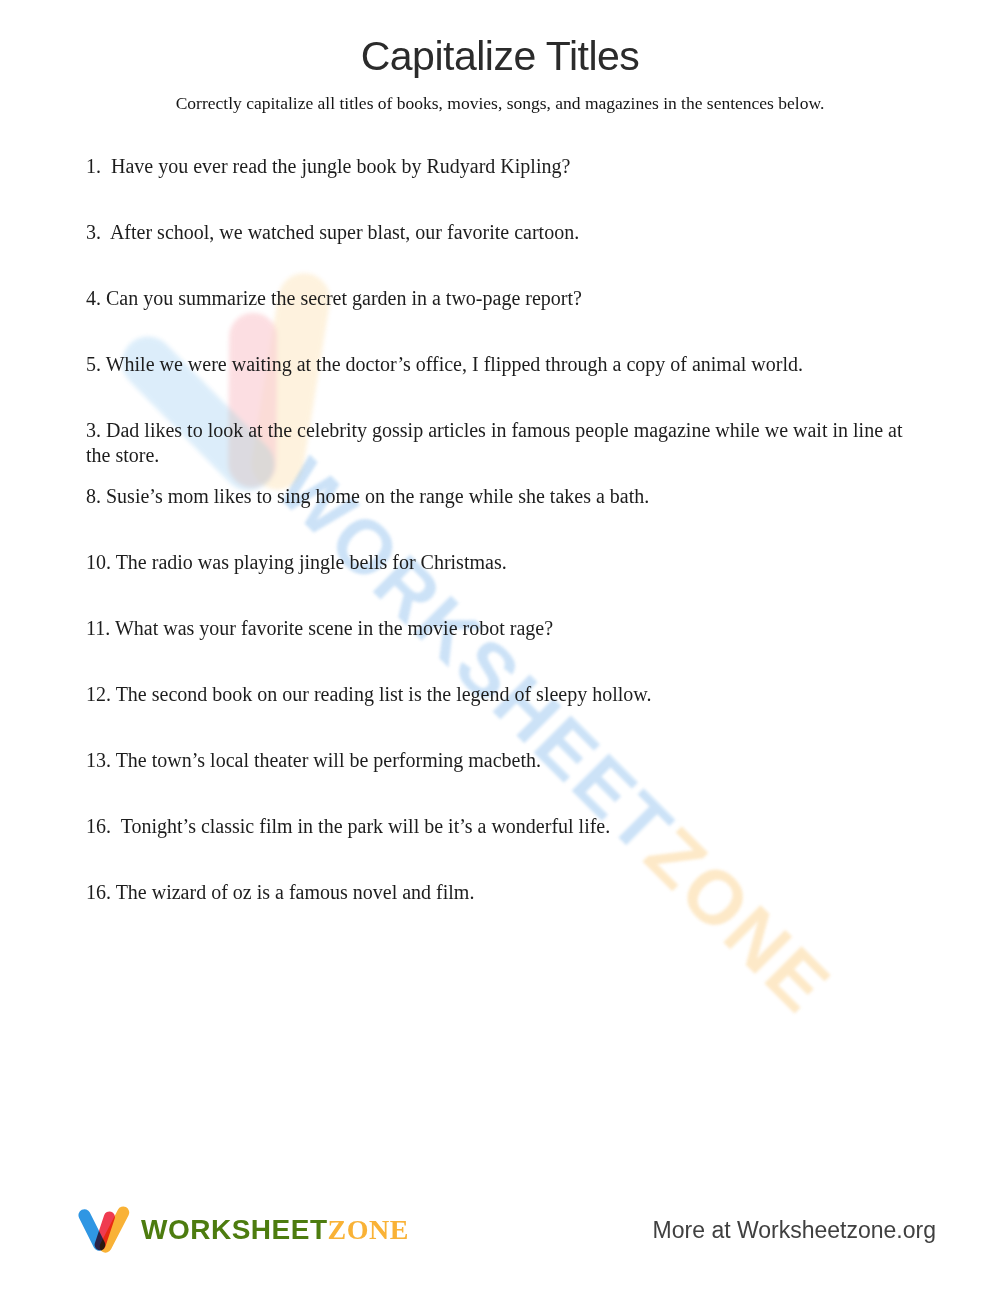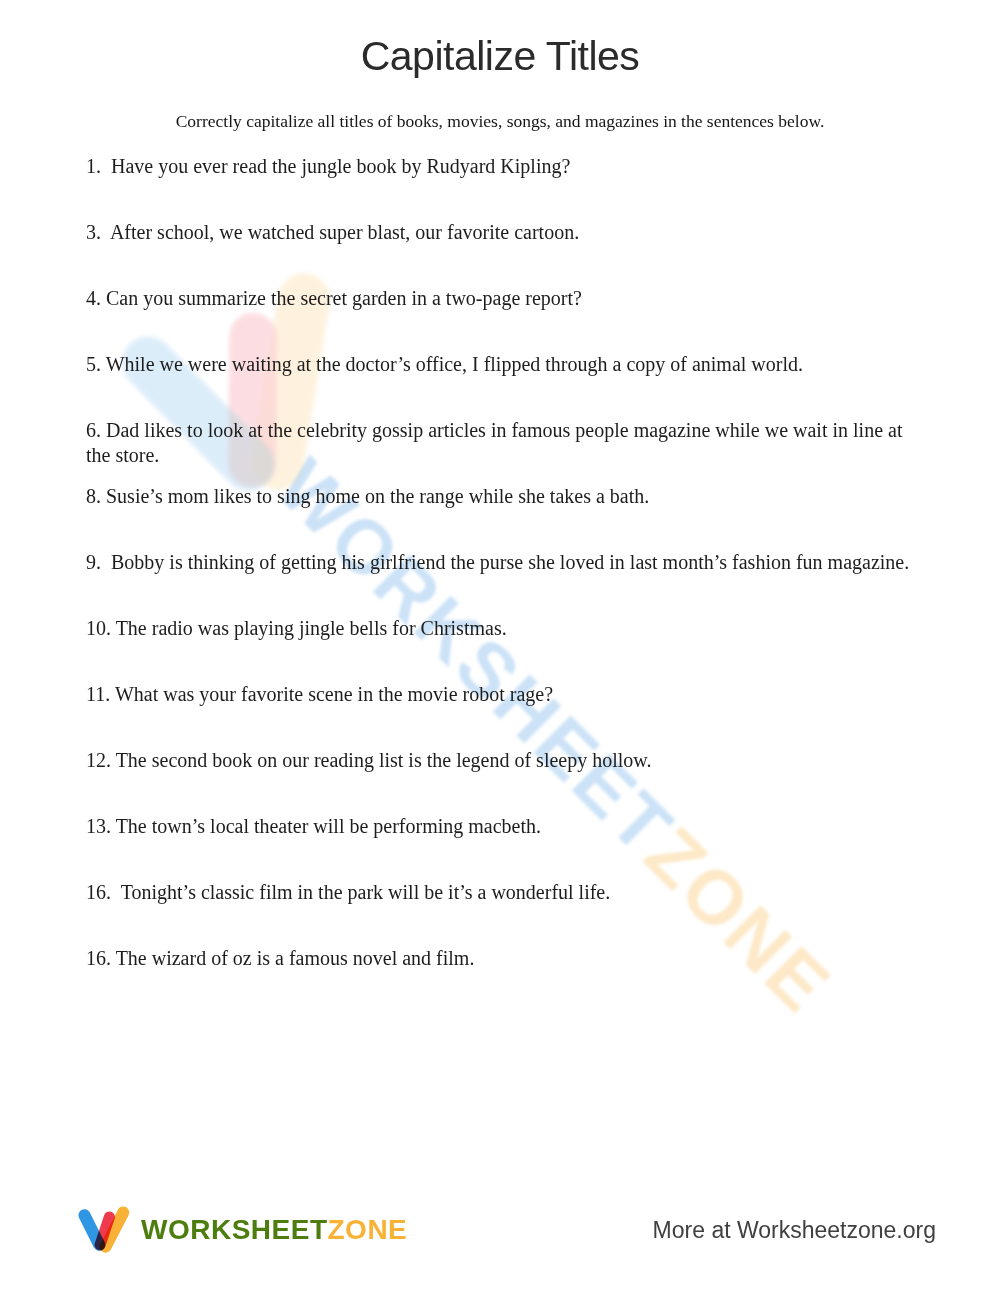--- a/index.html
+++ b/index.html
@@ -58,21 +58,21 @@
     margin: 0;
     padding-top: 33px;
     text-align: center;
     font-family: "Liberation Sans", sans-serif;
     font-weight: 400;
     font-size: 41px;
     letter-spacing: -0.5px;
     color: #2b2b2b;
   }
   .subtitle {
-    margin: 18px;
+    margin: 0;
     padding-top: 13px;
     text-align: center;
     font-size: 17.5px;
     color: #151515;
   }
   .sentence-list {
     position: absolute;
     left: 86px;
     right: 70px;
     top: 154px;
@@ -107,21 +107,21 @@
     height: 48px;
   }
   .brand-name {
     font-family: "Liberation Sans", sans-serif;
     font-weight: 700;
     font-size: 28px;
     letter-spacing: 0.5px;
     white-space: nowrap;
   }
   .brand-name .bn-blue   { color: #4d7c0f; }
-  .brand-name .bn-orange { color: #F9B236; }
+  .brand-name .bn-orange { color: #F9B236; font-family: Liberation Serif, serif; }
   .more-link {
     font-family: "Liberation Sans", sans-serif;
     font-size: 23px;
     color: #404040;
   }
 </style>
 </head>
 <body>
 
 <div class="page">
@@ -136,23 +136,22 @@
   </div>
 
   <div class="content">
     <h1 class="title">Capitalize Titles</h1>
     <p class="subtitle">Correctly capitalize all titles of books, movies, songs, and magazines in the sentences below.</p>
     <div class="sentence-list">
         <div class="sentence">1.  Have you ever read the jungle book by Rudyard Kipling?</div>
         <div class="sentence">3.  After school, we watched super blast, our favorite cartoon.</div>
         <div class="sentence">4. Can you summarize the secret garden in a two-page report?</div>
         <div class="sentence">5. While we were waiting at the doctor’s office, I flipped through a copy of animal world.</div>
-        <div class="sentence">6. Dad likes to look at the celebrity gossip articles in famous people magazine while we wait in line at the store.</div>
+        <div class="sentence">3. Dad likes to look at the celebrity gossip articles in famous people magazine while we wait in line at the store.</div>
         <div class="sentence">8. Susie’s mom likes to sing home on the range while she takes a bath.</div>
-        <div class="sentence">9.  Bobby is thinking of getting his girlfriend the purse she loved in last month’s fashion fun magazine.</div>
         <div class="sentence">10. The radio was playing jingle bells for Christmas.</div>
         <div class="sentence">11. What was your favorite scene in the movie robot rage?</div>
         <div class="sentence">12. The second book on our reading list is the legend of sleepy hollow.</div>
         <div class="sentence">13. The town’s local theater will be performing macbeth.</div>
         <div class="sentence">16.  Tonight’s classic film in the park will be it’s a wonderful life.</div>
         <div class="sentence">16. The wizard of oz is a famous novel and film.</div>
       </div>
   </div>
 
   <div class="footer">

